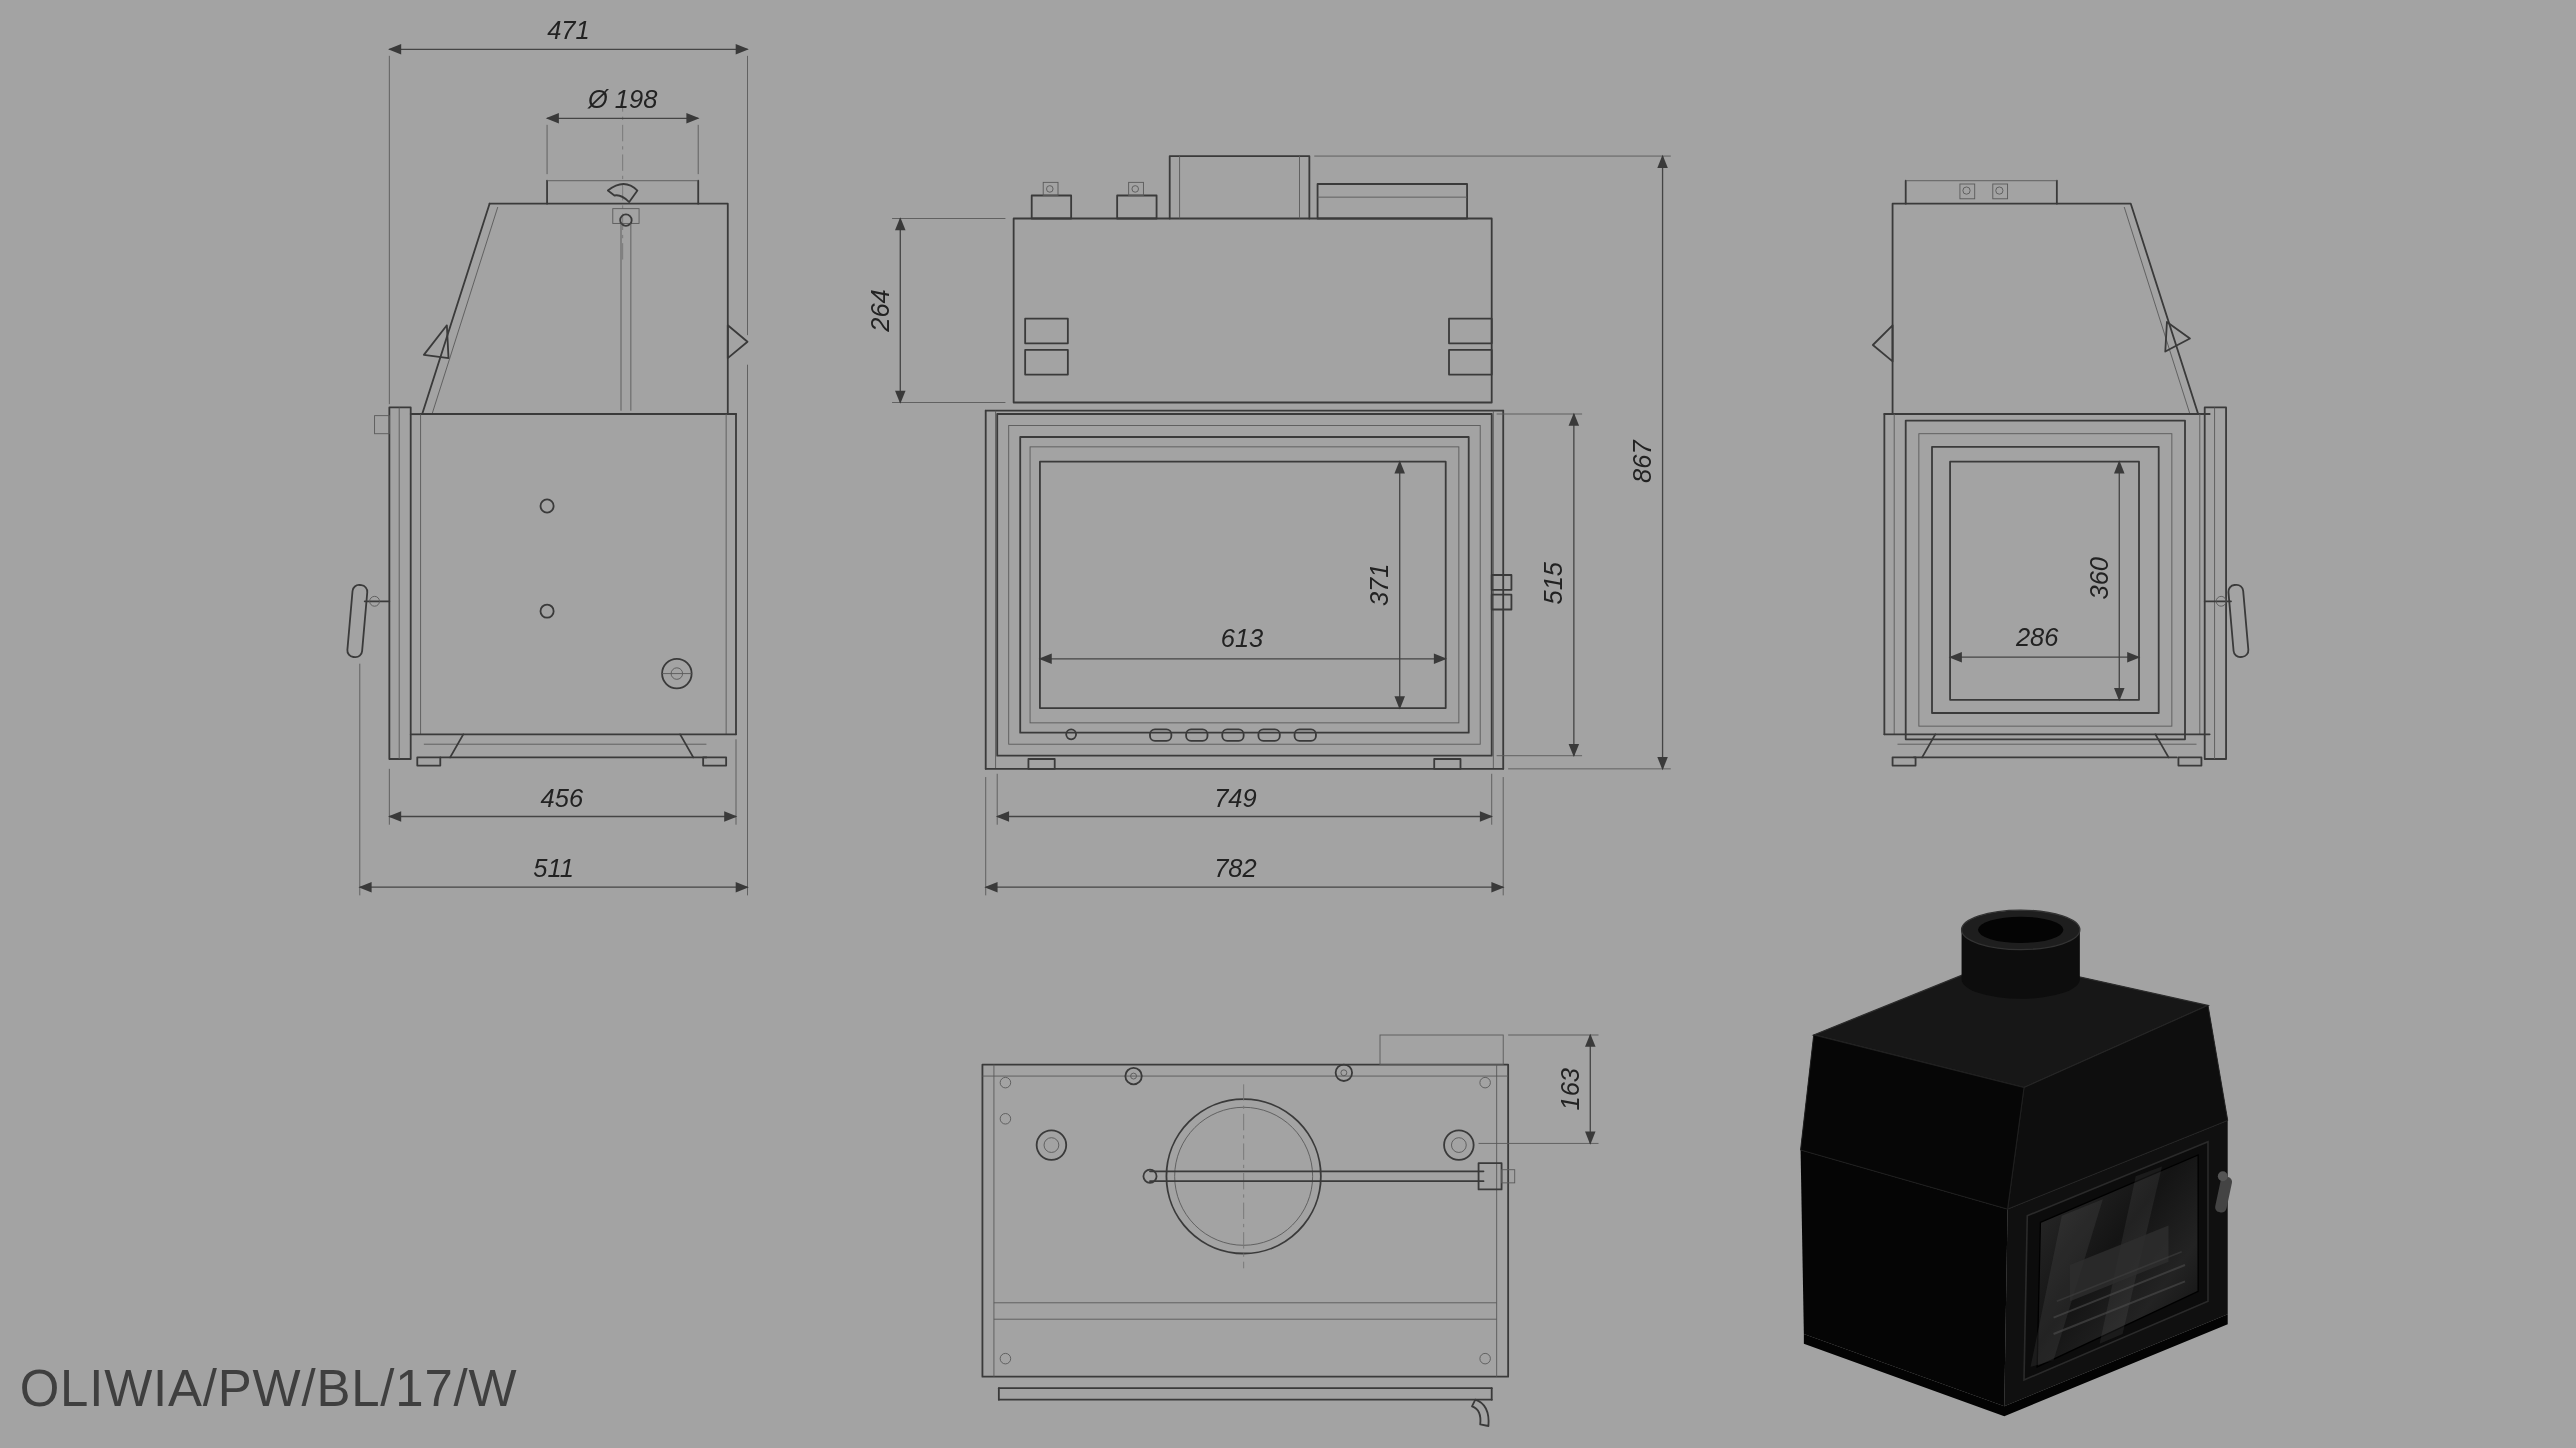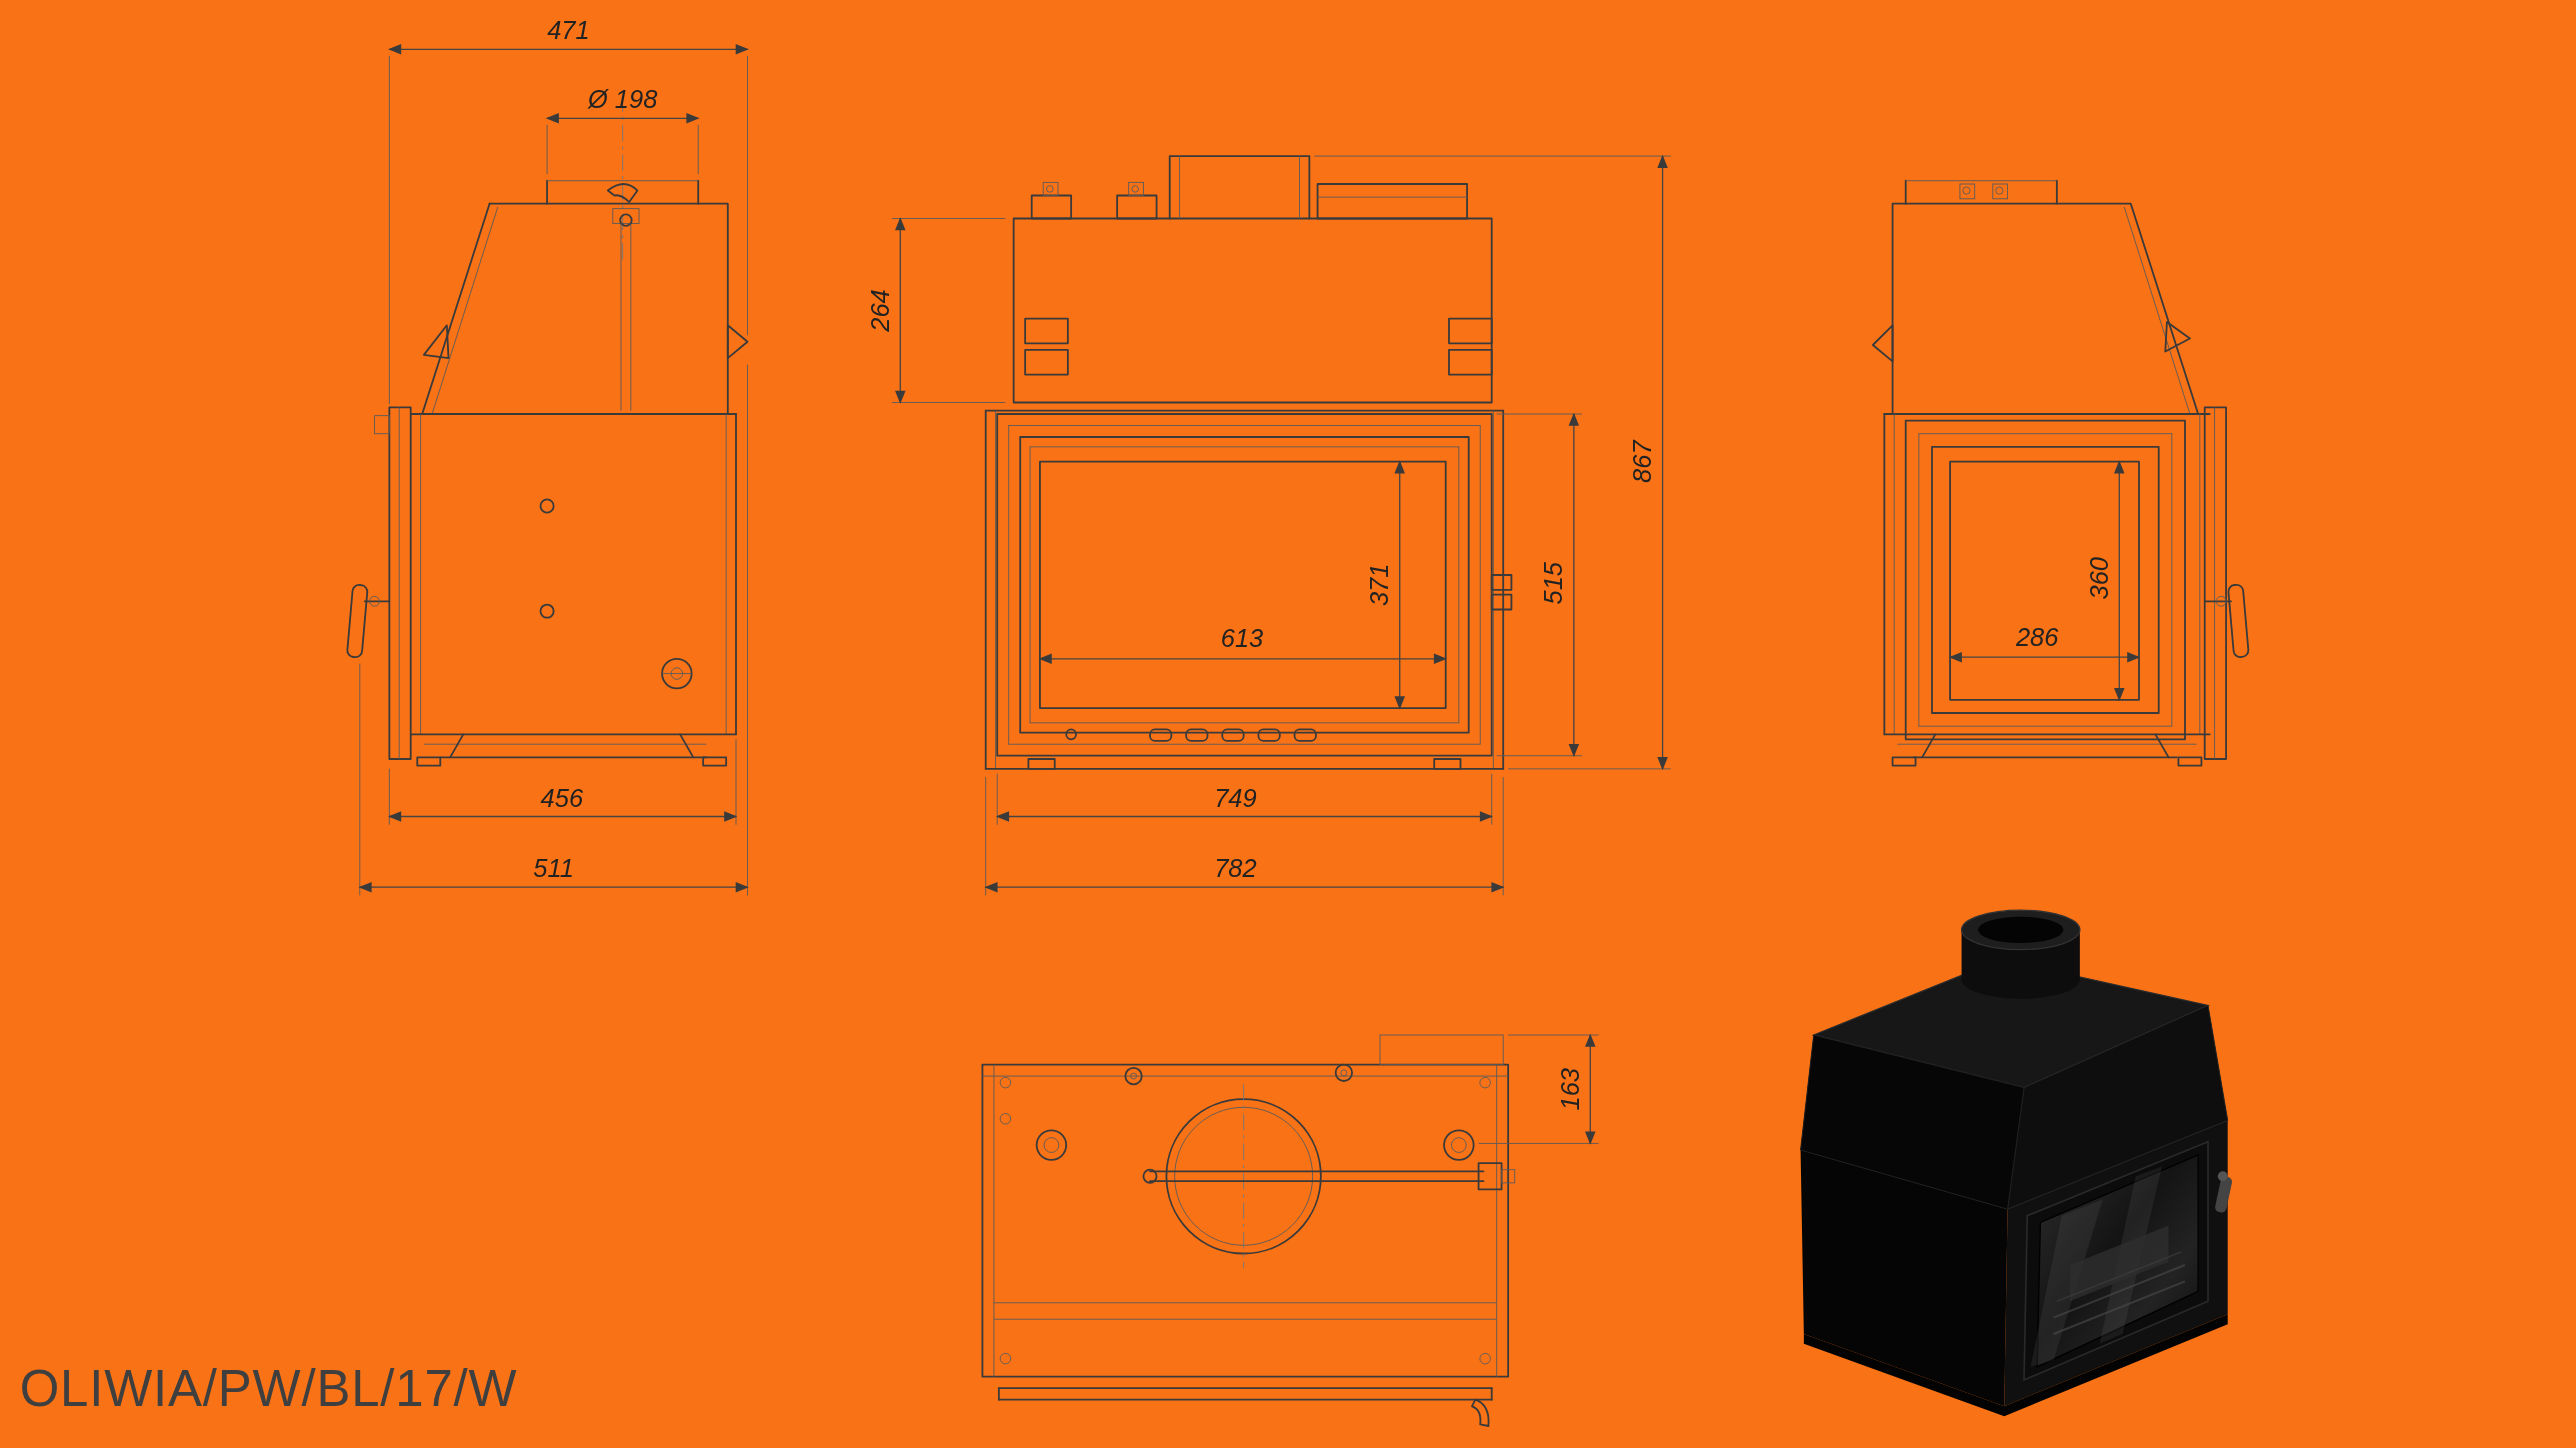--- a/index.html
+++ b/index.html
@@ -1,16 +1,16 @@
 <!DOCTYPE html>
 <html style="font-size:9.5px"><head>
 <meta charset="utf-8">
 <style>
   html,body{margin:0;padding:0;background:#ffffff;}
-  #page{position:relative;width:2576px;height:1449px;background:#f97316;overflow:hidden;
+  #page{position:relative;width:2576px;height:1449px;background:#a3a3a3;overflow:hidden;
         font-family:"Liberation Sans",sans-serif;}
   svg{display:block;width:2576px;height:1449px;}
   .ln{fill:none;stroke:#3a3a3a;stroke-width:1.1;stroke-linejoin:round;stroke-linecap:round;}
   .tn{fill:none;stroke:#5a5a5a;stroke-width:0.55;}
   .dl{fill:none;stroke:#444444;stroke-width:0.8;}
   .cl{fill:none;stroke:#777777;stroke-width:0.55;stroke-dasharray:10 3 2 3;}
   .dim-text{font-family:"Liberation Sans",sans-serif;font-style:italic;font-size:15.5px;fill:#222222;text-anchor:middle;}
   .title-text{font-family:"Liberation Sans",sans-serif;font-size:31px;fill:#3f3f3f;letter-spacing:0.5px;}
 </style>
 </head>

